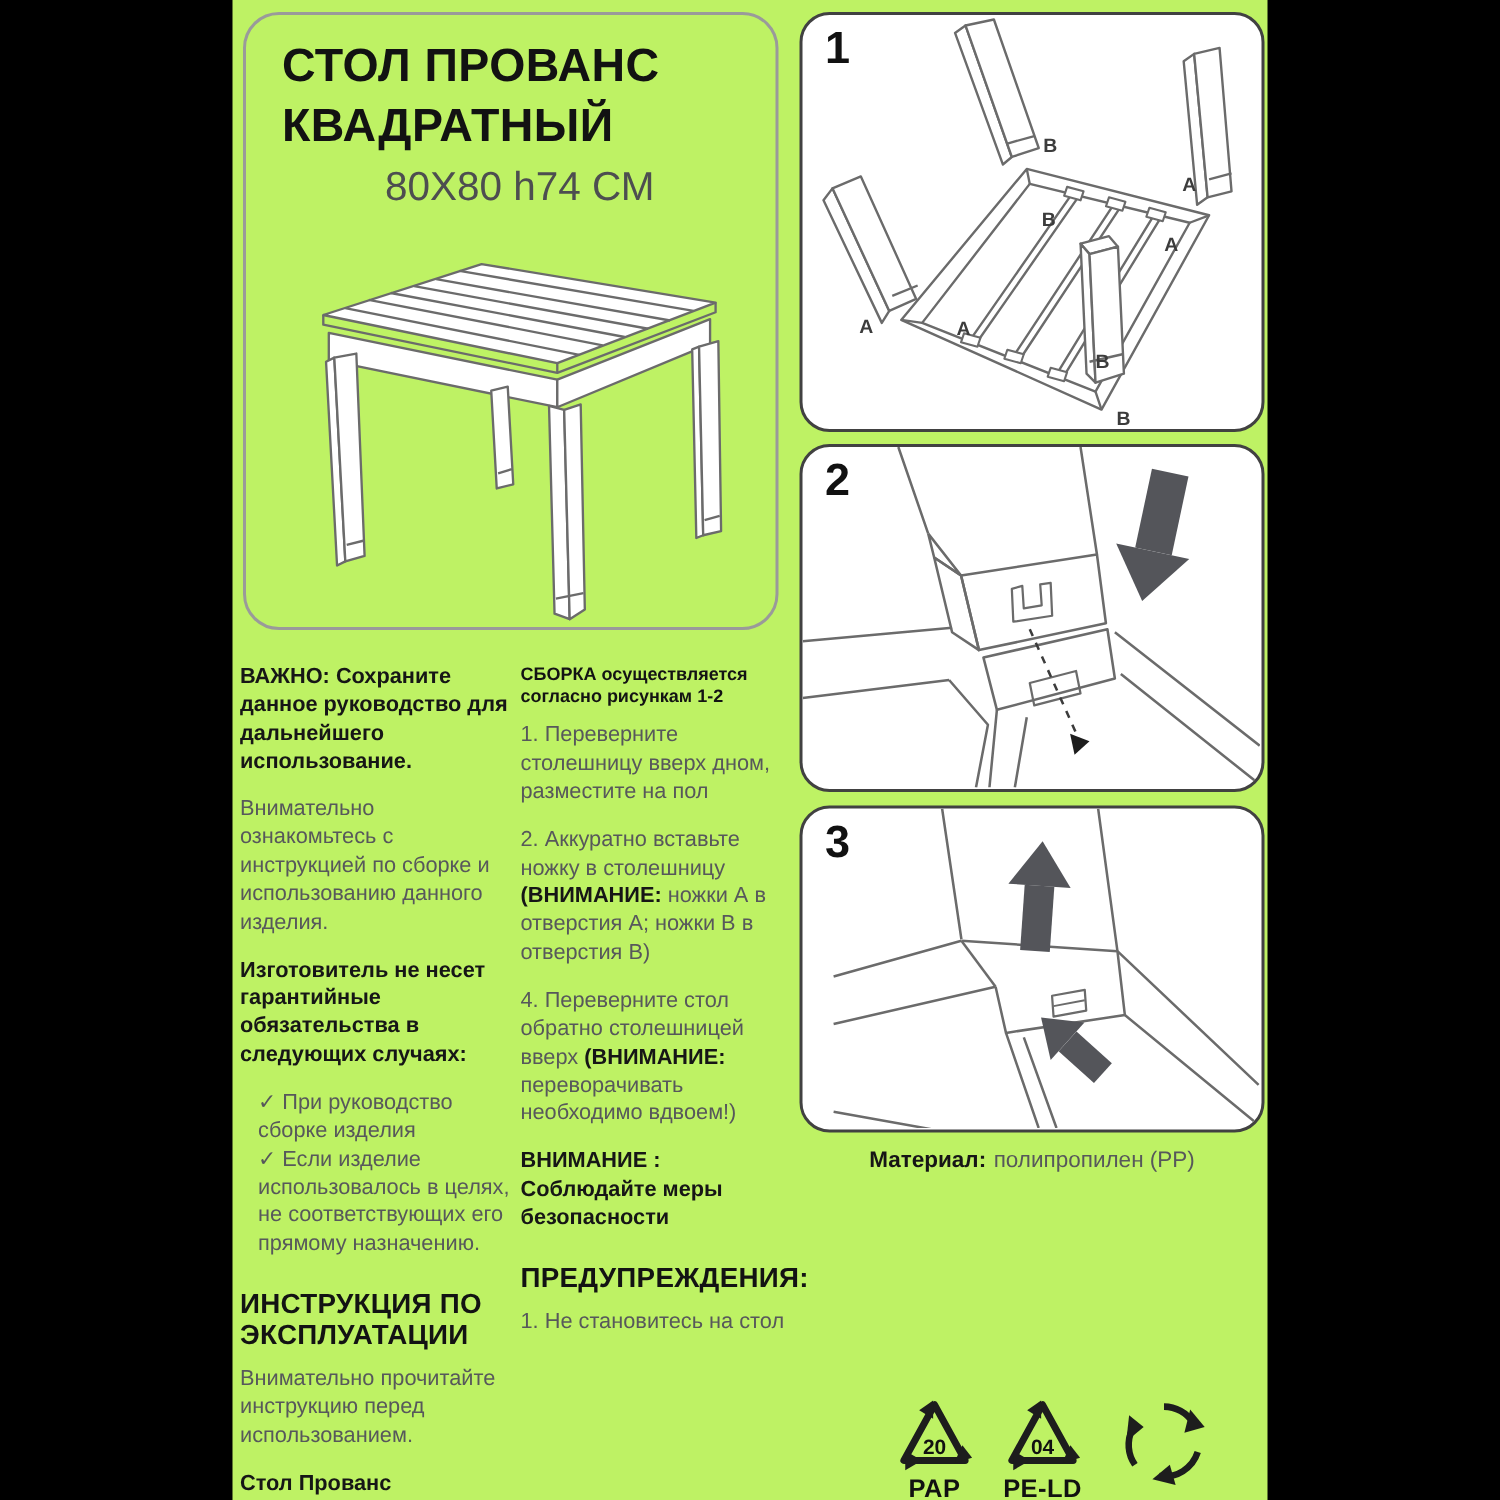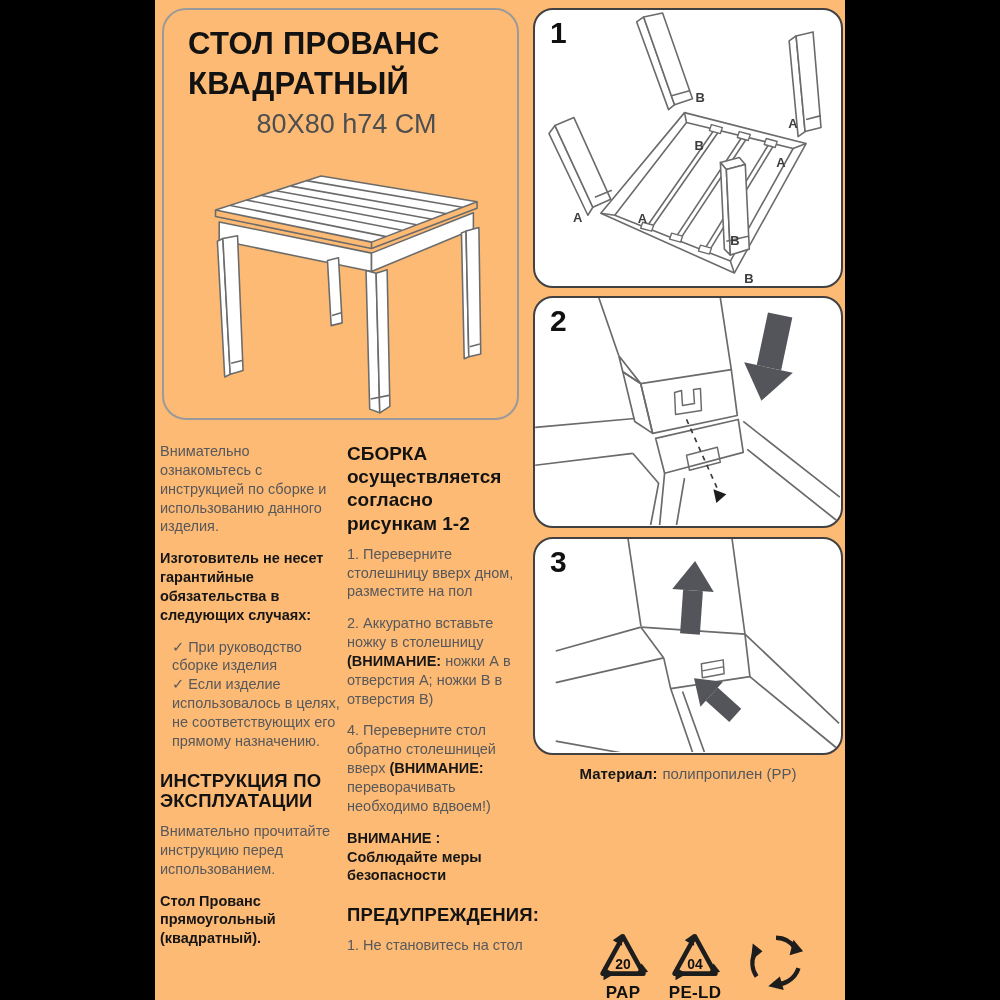--- a/index.html
+++ b/index.html
@@ -1,18 +1,18 @@
 <!DOCTYPE html>
 <html><head>
 <meta charset="utf-8">
 <style>
   html,body{margin:0;padding:0;}
   body{width:1000px;height:1000px;background:#000;position:relative;overflow:hidden;
        font-family:"Liberation Sans", sans-serif;}
-  .sheet{position:absolute;left:155px;top:0;width:690px;height:1000px;background:#fdba74;}
+  .sheet{position:absolute;left:155px;top:0;width:690px;height:1000px;background:#bef264;}
 
   
   .title-box{position:absolute;left:7px;top:8px;width:357px;height:412px;
              border:2px solid #9a9a9a;border-radius:24px;box-sizing:border-box;
              padding:14px 12px 0 24px;}
   .panel{position:absolute;left:378px;width:310px;border:2.5px solid #414141;
          border-radius:20px;box-sizing:border-box;background:#fff;overflow:hidden;}
   .panel1{top:8px;height:280px;}
   .panel2{top:296px;height:232px;}
   .panel3{top:537px;height:218px;}
@@ -21,21 +21,21 @@
 
   
   .ttl{font-size:31px;font-weight:700;color:#121212;line-height:1.28;letter-spacing:.3px;}
   .subttl{font-size:27px;color:#4d4e50;margin-top:6px;text-align:center;}
   .col{position:absolute;top:442px;font-size:14.5px;line-height:1.3;color:#57585b;}
   .col-left{left:5px;width:181px;}
   .col-mid{left:192px;width:180px;}
   .b{font-weight:700;color:#161616;}
   p{margin:0 0 13px 0;}
   h3{font-size:18.5px;line-height:1.12;font-weight:700;color:#131313;margin:20px 0 10px 0;letter-spacing:.2px;}
-  h4{font-size:19px;line-height:1.22;font-weight:700;color:#131313;margin:0 10px 10px 0;}
+  h4{font-size:12px;line-height:1.22;font-weight:700;color:#131313;margin:0 10px 10px 0;}
   .check-item{padding-left:12px;margin:0;}
   .tech{position:absolute;left:380px;top:765px;width:306px;}
   .tech h3{margin:0 0 12px 0;}
   .tech-row{font-size:15px;color:#57585b;margin:0 0 11px 0;text-align:center;}
   .tech-row .b{margin-right:5px;}
 
   .recycling{position:absolute;left:440px;top:930px;display:flex;align-items:flex-start;gap:16px;}
   .rec-item{display:flex;flex-direction:column;align-items:center;}
   .rec-label{font-size:17px;font-weight:700;color:#111;margin-top:1px;letter-spacing:.3px;}
   .table-art{margin-top:10px;}
@@ -201,20 +201,21 @@
       </g>
 
       <g transform="rotate(-48 170 150)">
         <polygon points="153,160 187,160 170,136" fill="#54555a"></polygon>
         <rect x="161" y="160" width="18" height="32" fill="#54555a"></rect>
       </g>
     </svg>
   </section>
 
   <div class="col col-left">
+    <p class="b">ВАЖНО: Сохраните данное руководство для дальнейшего использование.</p>
     <p>Внимательно ознакомьтесь с инструкцией по сборке и использованию данного изделия.</p>
     <p class="b">Изготовитель не несет гарантийные обязательства в следующих случаях:</p>
     <p class="check-item"><span>✓</span> <span>При руководство сборке изделия</span></p>
     <p class="check-item"><span>✓</span> <span>Если изделие использовалось в целях, не соответствующих его прямому назначению.</span></p>
     <h3>ИНСТРУКЦИЯ ПО ЭКСПЛУАТАЦИИ</h3>
     <p>Внимательно прочитайте инструкцию перед использованием.</p>
     <p><span class="b">Стол Прованс прямоугольный (квадратный).</span><br>
       </p>
   </div>
 

